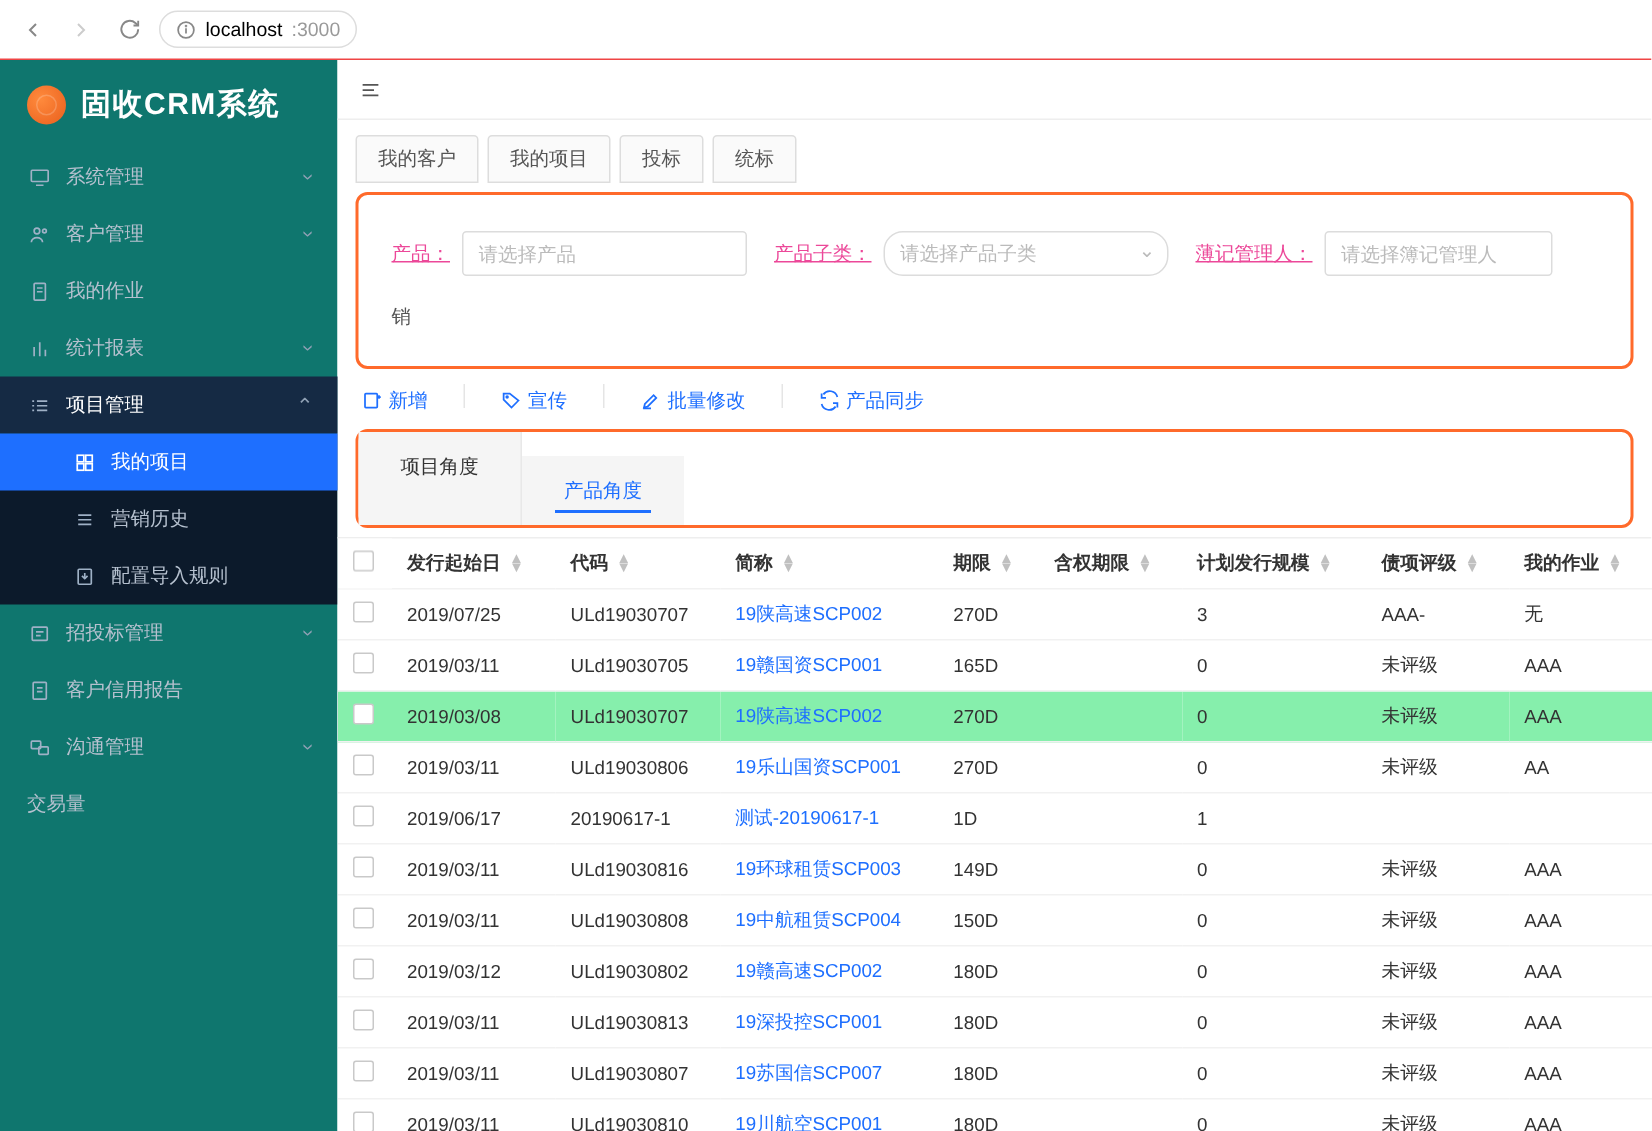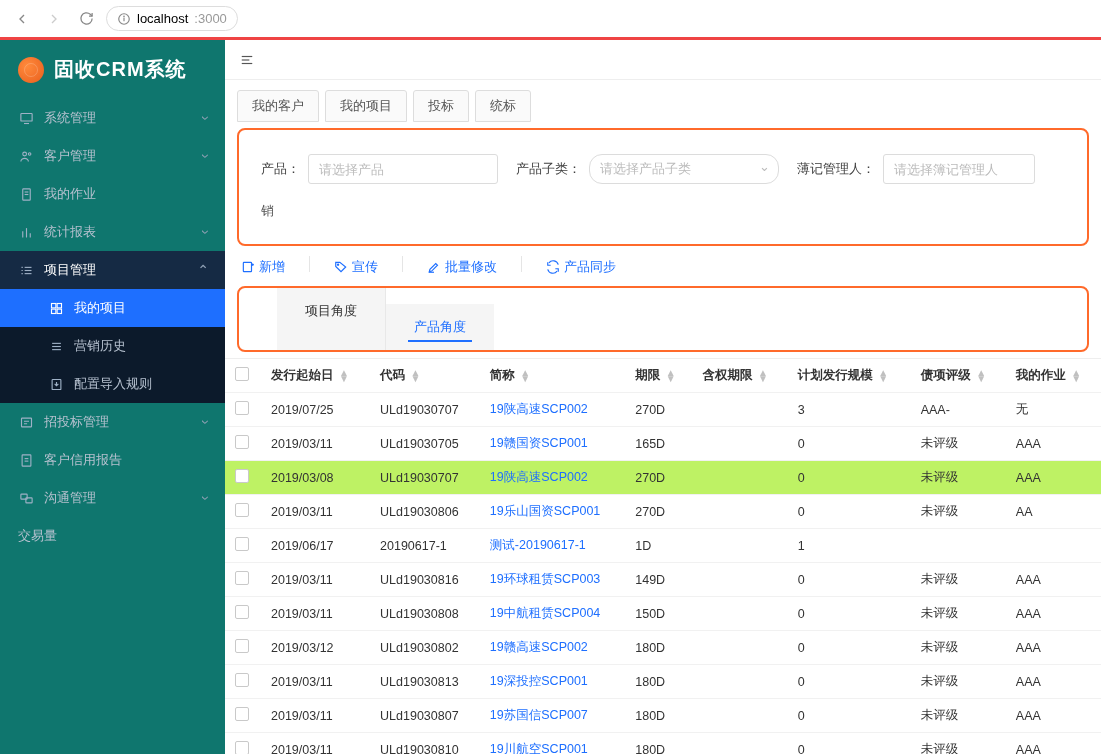--- a/index.html
+++ b/index.html
@@ -1,19 +1,19 @@
 <!DOCTYPE html>
 <html><head>
 <meta charset="utf-8">
 <style>
   * { box-sizing: border-box; margin: 0; padding: 0; }
   body { font-family: -apple-system, "Helvetica Neue", Arial, sans-serif; font-size: 13px; color: #333; background: #fff; width: 1101px; height: 754px; overflow: hidden; }
 
   
-  .browser-bar { height: 40px; display: flex; align-items: center; padding: 0 10px; border-bottom: 3px solid #ef4444; gap: 8px; }
+  .browser-bar { height: 40px; display: flex; align-items: center; padding: 0 10px; border-bottom: 1px solid #ef4444; gap: 8px; }
   .nav-btn { width: 24px; height: 24px; display: flex; align-items: center; justify-content: center; color: #888; cursor: pointer; }
   .nav-btn.disabled { color: #ccc; }
   .url-pill { display: flex; align-items: center; gap: 6px; padding: 4px 10px; border: 1px solid #ddd; border-radius: 14px; color: #555; font-size: 13px; }
   .url-host { color: #000; }
   .url-port { color: #999; }
 
   .app { display: flex; height: 714px; }
 
   
   .sidebar { width: 225px; background: #0f766e; color: #c5cdd8; display: flex; flex-direction: column; flex-shrink: 0; }
@@ -34,47 +34,47 @@
   
   .main { flex: 1; display: flex; flex-direction: column; background: #fff; min-width: 0; }
   .topbar { height: 40px; display: flex; align-items: center; padding: 0 12px; border-bottom: 1px solid #eee; }
   .collapse-btn { width: 20px; height: 20px; color: #555; display: flex; align-items: center; justify-content: center; cursor: pointer; }
 
   .tabbar { padding: 10px 12px 0; display: flex; gap: 6px; }
   .tab { padding: 6px 14px; border: 1px solid #ddd; border-radius: 3px 3px 0 0; background: #fafafa; color: #555; cursor: pointer; font-size: 13px; }
 
   .filter-panel { margin: 6px 12px 10px; border: 2px solid #ff6a2b; border-radius: 8px; padding: 24px 22px; display: flex; gap: 18px; align-items: center; flex-wrap: wrap; }
   .filter-field { display: flex; align-items: center; gap: 8px; }
-  .filter-label { color: #404040; }
+  .filter-label { color: #ec4899; text-decoration: underline; }
   .filter-input { height: 30px; border: 1px solid #dcdcdc; border-radius: 3px; padding: 0 10px; font-size: 13px; color: #333; }
   .filter-input::placeholder { color: #bbb; }
   .filter-select { width: 190px; height: 30px; border: 1px solid #dcdcdc; border-radius: 13px; padding: 0 26px 0 10px; position: relative; color: #bbb; display: flex; align-items: center; }
   .filter-select::after { content: "⌄"; position: absolute; right: 8px; top: 4px; color: #bbb; }
   .trailing-label { color: #555; }
 
   .toolbar { display: flex; align-items: flex-start; gap: 20px; padding: 0 12px 8px; }
   .tool { display: flex; align-items: center; gap: 4px; color: #1e6fff; font-size: 13px; cursor: pointer; padding: 2px 4px; }
   .tool .ticon { display: inline-flex; }
   .tool-sep { width: 1px; height: 16px; background: #e5e5e5; }
 
   .viewtabs-wrap { margin: 0 12px; border: 2px solid #ff6a2b; border-radius: 8px; display: inline-flex; }
-  .viewtabs { display: flex; padding-left: 38px; }
+  .viewtabs { display: flex; }
   .viewtab { padding: 14px 28px; background: #f5f5f5; color: #333; cursor: pointer; border-right: 1px solid #e8e8e8; }
   .viewtab:last-child { border-right: none; margin-top: 16px; }
   .viewtab.active { color: #1e6fff; position: relative; }
   .viewtab.active::after { content: ""; position: absolute; left: 20%; right: 20%; bottom: 8px; height: 2px; background: #1e6fff; }
 
   
   .table-wrap { flex: 1; overflow: auto; margin-top: 6px; border-top: 1px solid #eee; }
   table { width: 100%; border-collapse: collapse; font-size: 12.5px; }
   th, td { padding: 8px 10px; text-align: left; border-bottom: 1px solid #f1f1f1; white-space: nowrap; }
   th { color: #333; font-weight: 600; background: #fff; position: sticky; top: 0; }
   .sort { color: #c0c0c0; font-size: 10px; margin-left: 2px; display: inline-block; line-height: 0.6; vertical-align: middle; }
   td.link { color: #1e6fff; cursor: pointer; }
-  tr.hovered td { background: #bef264; }
+  tr.hovered td { background: #86efac; }
   .chk { width: 14px; height: 14px; border: 1px solid #c9c9c9; border-radius: 2px; display: inline-block; background: #fff; cursor: pointer; }
   .col-chk { width: 36px; }
 </style>
 </head>
 <body>
 
 <div class="browser-bar">
   <div class="nav-btn">
     <svg width="16" height="16" viewBox="0 0 24 24" fill="none" stroke="currentColor" stroke-width="2">
         <path d="M15 18l-6-6 6-6"></path>

